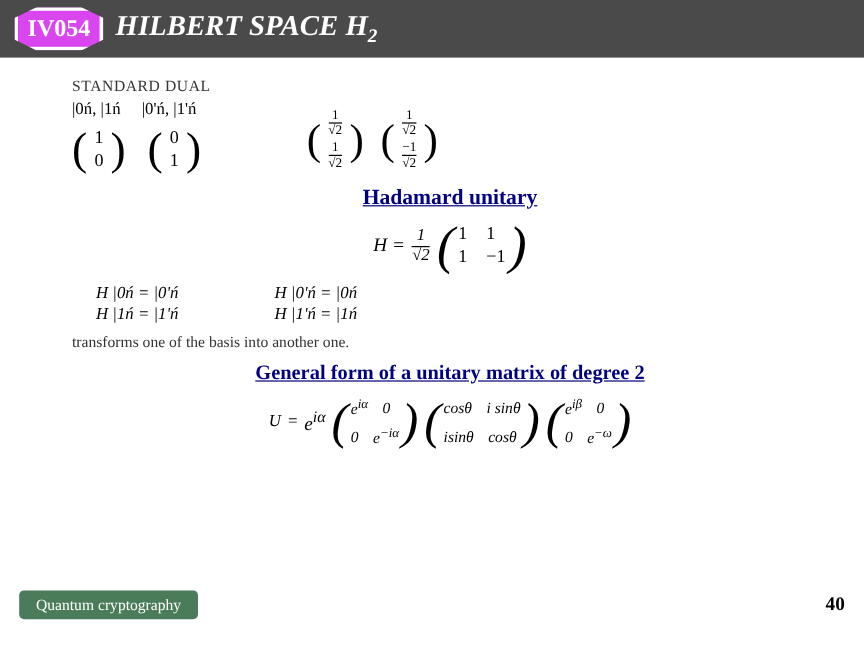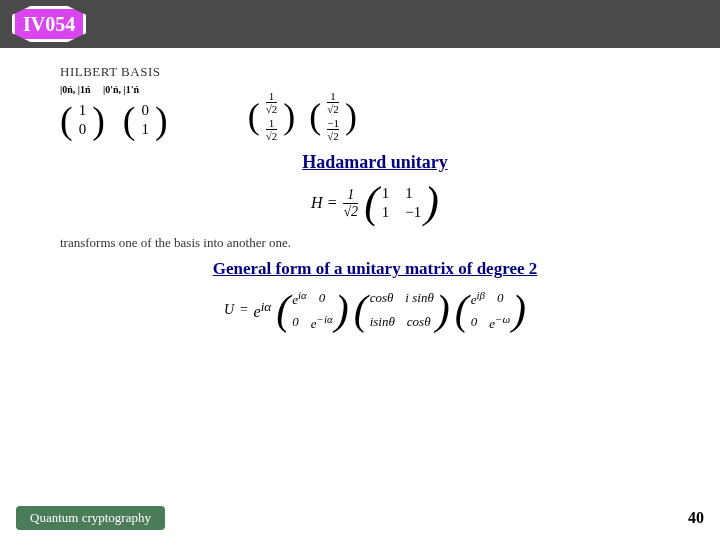--- a/index.html
+++ b/index.html
@@ -59,23 +59,22 @@
       gap: 80px;
       margin-bottom: 8px;
     }
     .basis-label {
       font-size: 13px;
       color: #333;
       letter-spacing: 0.5px;
       margin-bottom: 4px;
     }
     .basis-vectors {
-      font-size: 10px;
+      font-size: 14px;
       margin-bottom: 2px;
-      font-weight: bold;
     }
 
     
     .matrix-wrap {
       display: inline-flex;
       align-items: center;
       gap: 6px;
     }
     .matrix-bracket-left, .matrix-bracket-right {
       font-size: 38px;
@@ -192,21 +191,21 @@
       align-items: center;
       gap: 5px;
       font-size: 14px;
       font-style: italic;
       margin-bottom: 10px;
     }
 
     
     #footer {
       position: absolute;
-      bottom: 10px;
+      bottom: 24px;
       left: 0;
       right: 0;
       display: flex;
       justify-content: space-between;
       align-items: center;
       padding: 0 16px;
     }
     .footer-badge {
       background: #4a7c59;
       color: #fff;
@@ -269,28 +268,31 @@
       min-height: 22px;
     }
   </style>
 </head>
 <body>
 
 <div id="header">
   <div class="iv054-badge">
     <span>IV054</span>
   </div>
+  <span class="title">
+    HILBERT SPACE <i>H<sub>2</sub></i>
+  </span>
 </div>
 
 <div id="main">
 
   <div class="basis-row">
 
     <div>
-      <div class="basis-label">HILBERT BASIS</div>
+      <div class="basis-label">STANDARD DUAL</div>
       <div class="basis-vectors">
         <span>|0ń, |1ń</span>
         &nbsp;&nbsp;&nbsp;
         <span>|0'ń, |1'ń</span>
       </div>
 
       <div class="std-matrices">
 
         <div class="matrix-wrap">
           <span class="matrix-bracket-left">(</span>
@@ -391,20 +393,30 @@
         </div>
         <div class="big-matrix-row">
           <span>1</span>
           <span>−1</span>
         </div>
       </div>
       <span class="big-matrix-bracket">)</span>
     </div>
   </div>
 
+  <div class="eq-row">
+    <div class="eq-col">
+      <div><i>H</i> |0ń = |0'ń</div>
+      <div><i>H</i> |1ń = |1'ń</div>
+    </div>
+    <div class="eq-col">
+      <div><i>H</i> |0'ń = |0ń</div>
+      <div><i>H</i> |1'ń = |1ń</div>
+    </div>
+  </div>
 
   <div class="transforms-text">transforms one of the basis into another one.</div>
 
   <div class="general-title">General form of a unitary matrix of degree 2</div>
 
   <div class="unitary-formula">
     <i>U</i>
     <span>=</span>
     <span style="font-size:16px;"><i>e</i><sup><i>iα</i></sup></span>
 

